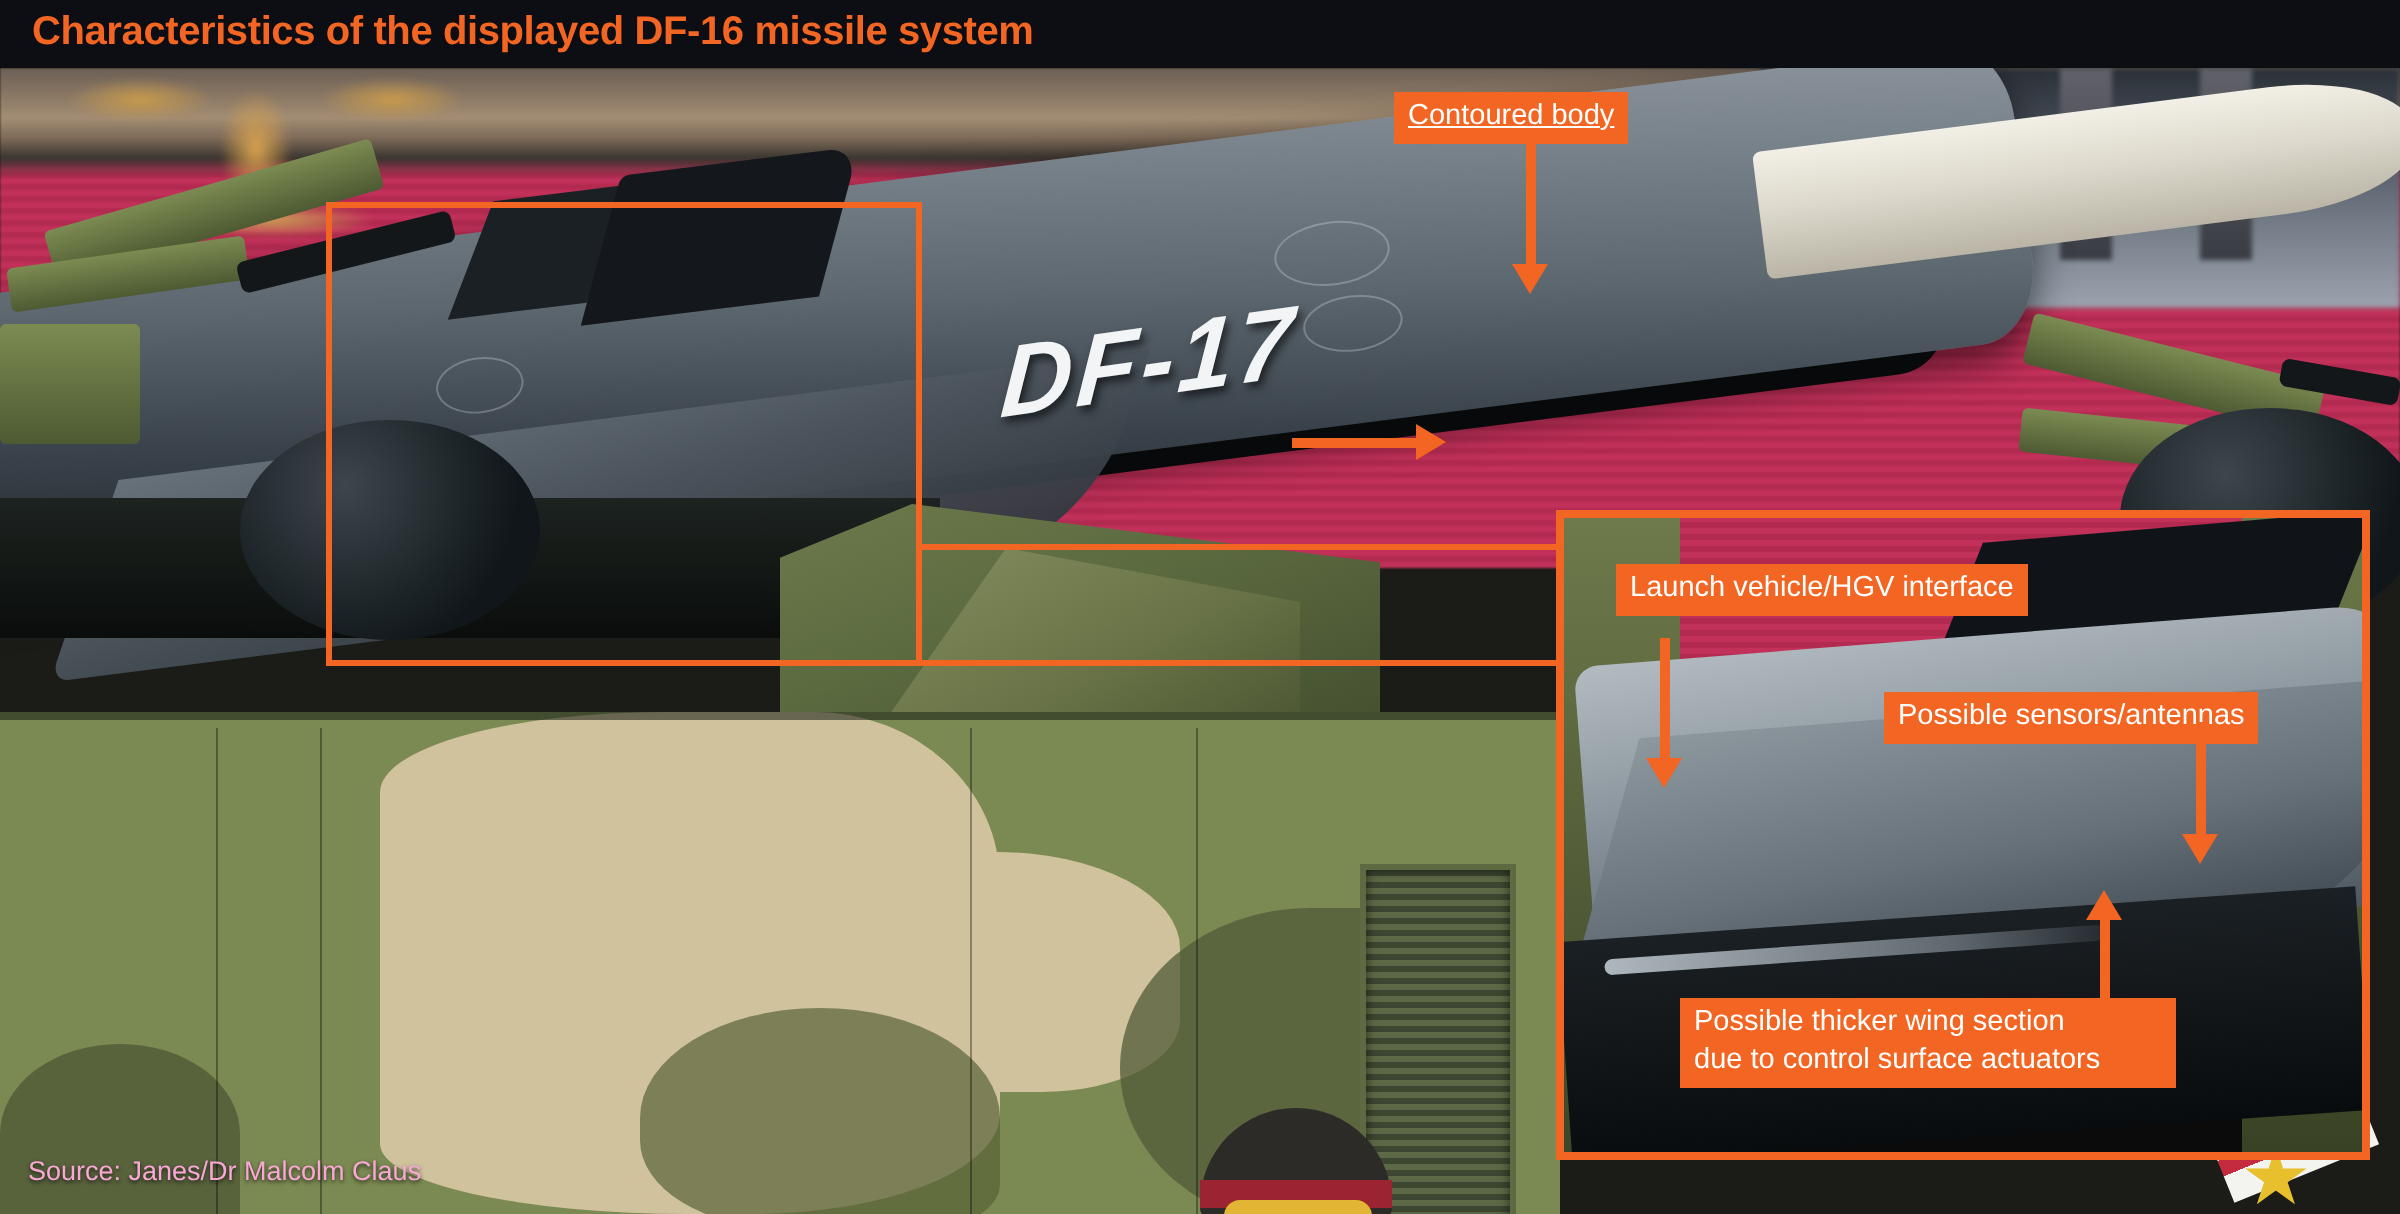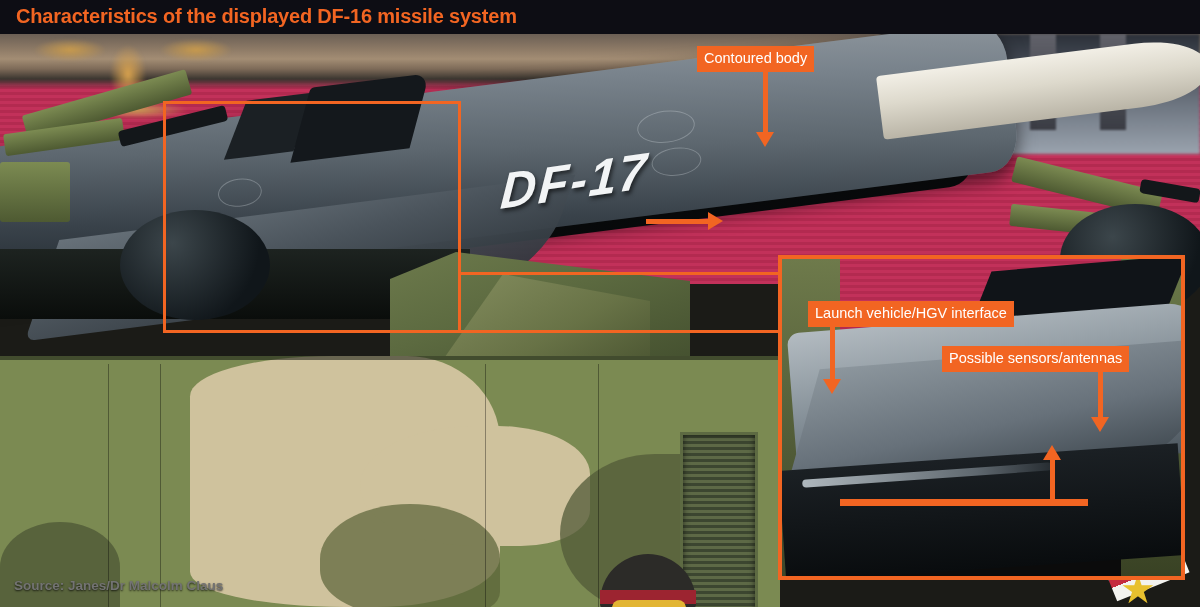--- a/index.html
+++ b/index.html
@@ -274,23 +274,22 @@
 
   .arrow-shaft{position:absolute;background:#f26522;}
   .arrow-head{position:absolute;width:0;height:0;}
   .ah-down{border-left:9px solid transparent;border-right:9px solid transparent;border-top:15px solid #f26522;}
   .ah-up{border-left:9px solid transparent;border-right:9px solid transparent;border-bottom:15px solid #f26522;}
   .ah-right{border-top:9px solid transparent;border-bottom:9px solid transparent;border-left:15px solid #f26522;}
 
   
   #credits{
     position:absolute; left:14px; bottom:10px;
-    color:#737373; font-size:13.5px; line-height:22px;
+    color:#f9a8d4; font-size:13.5px; line-height:22px;
     text-shadow:0 1px 2px rgba(0,0,0,.75);
-    font-weight:bold;
   }
 </style>
 </head>
 <body>
 
 <div id="page">
 
   <div id="header">
     <div id="header-title">Characteristics of the displayed DF-16 missile system</div>
   </div>
@@ -353,21 +352,21 @@
 
     <div class="flag-stripe"></div>
     <div class="star" style="left:1120px;top:535px;">★</div>
     <div class="star" style="left:1160px;top:512px;font-size:30px;">★</div>
 
     <div class="hl-box" style="left:163px;top:67px;width:298px;height:232px;"></div>
 
     <div class="conn" style="left:461px;top:238px;width:317px;height:3px;"></div>
     <div class="conn" style="left:461px;top:296px;width:317px;height:3px;"></div>
 
-    <div class="label" style="left:697px;top:12px;">Contoured body</div>
+    <div class="label" style="left:697px;top:12px;text-decoration:underline;">Contoured body</div>
     <div class="arrow-shaft" style="left:763px;top:38px;width:5px;height:60px;"></div>
     <div class="arrow-head ah-down" style="left:756px;top:98px;"></div>
 
     <div class="arrow-shaft" style="left:646px;top:185px;width:62px;height:5px;"></div>
     <div class="arrow-head ah-right" style="left:708px;top:178px;"></div>
 
     <div class="inset" style="left:778px;top:221px;width:407px;height:325px;">
 
       <div class="ins-sky"></div>
       <div class="ins-green-l"></div>
@@ -376,31 +375,33 @@
       <div class="ins-body">
         <div class="panel-circle" style="left:92px;top:66px;width:46px;height:28px;"></div>
         <div class="panel-circle" style="left:78px;top:98px;width:44px;height:26px;"></div>
         <div class="panel-circle" style="left:268px;top:58px;width:48px;height:28px;"></div>
         <div class="panel-circle" style="left:276px;top:92px;width:42px;height:24px;"></div>
       </div>
       <div class="ins-wing"></div>
       <div class="ins-dark"></div>
       <div class="ins-edge"></div>
 
-      <div class="label" style="left:26px;top:42px;">Launch vehicle/HGV interface</div>
+      <div class="label" style="left:26px;top:23px;">Launch vehicle/HGV interface</div>
       <div class="arrow-shaft" style="left:48px;top:60px;width:5px;height:60px;"></div>
       <div class="arrow-head ah-down" style="left:41px;top:120px;"></div>
 
       <div class="label" style="left:160px;top:87px;">Possible sensors/antennas</div>
       <div class="arrow-shaft" style="left:316px;top:102px;width:5px;height:56px;"></div>
       <div class="arrow-head ah-down" style="left:309px;top:158px;"></div>
 
       <div class="arrow-head ah-up" style="left:261px;top:186px;"></div>
       <div class="arrow-shaft" style="left:268px;top:200px;width:5px;height:42px;"></div>
       <div class="label two-line" style="left:58px;top:240px;width:248px;">
+        <div>Possible thicker wing section</div>
+        <div>due to control surface actuators</div>
       </div>
     </div>
 
     <div id="credits">
       <div>Source: Janes/Dr Malcolm Claus</div>
     </div>
 
   </div>
 </div>
 

